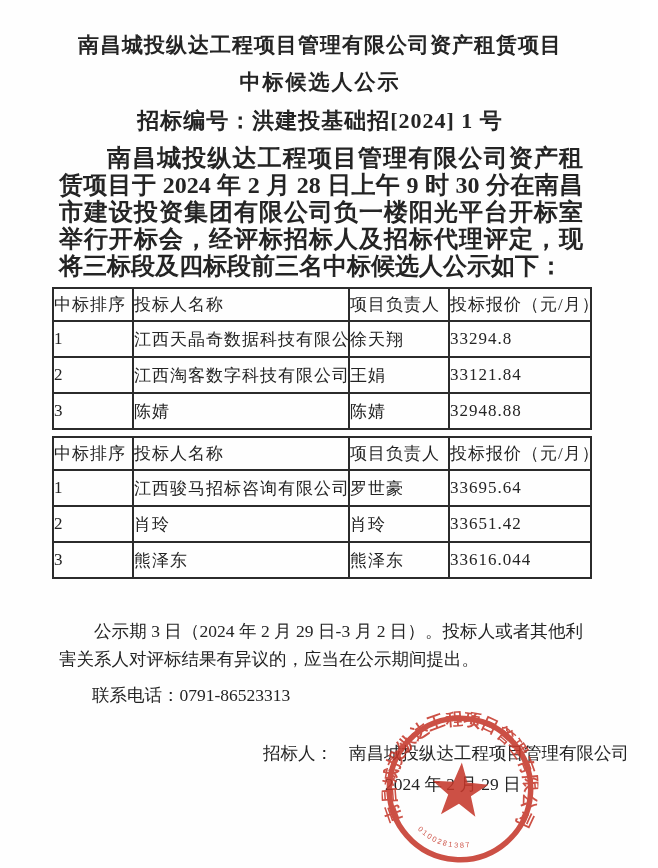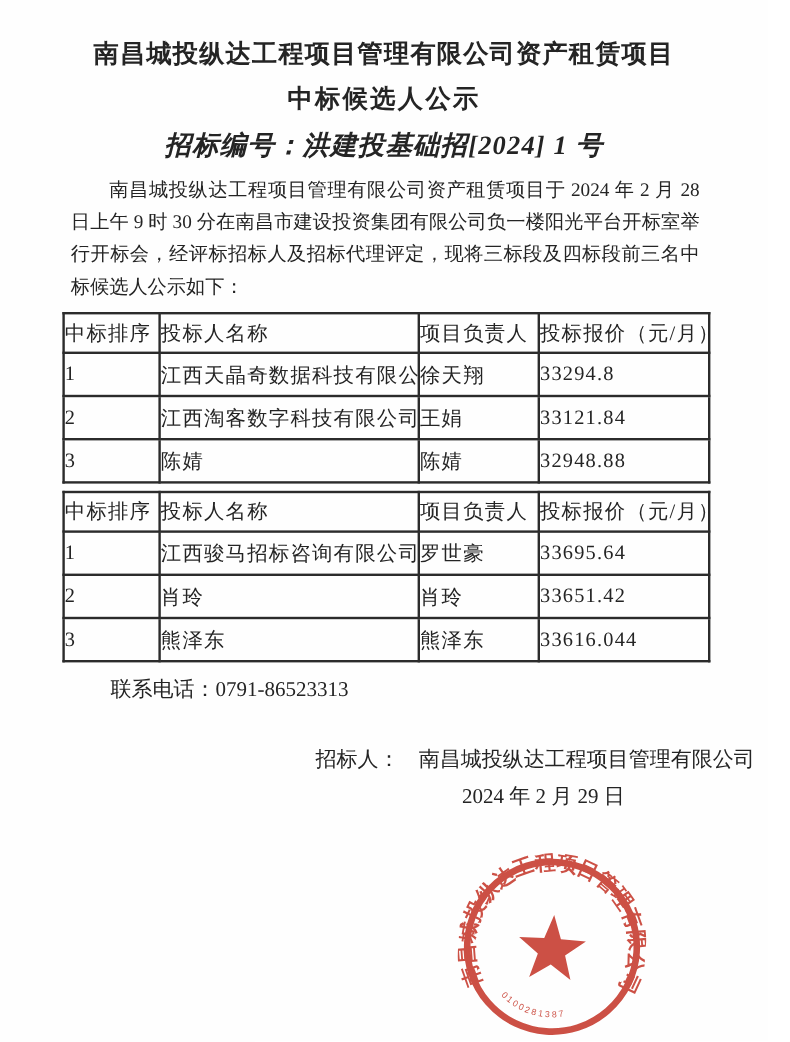--- a/index.html
+++ b/index.html
@@ -14,26 +14,26 @@
   .title-line1{
     padding-top:33px;text-align:center;
     font-size:21px;line-height:25px;font-weight:bold;letter-spacing:1px;
   }
   .title-line2{
     margin-top:12px;text-align:center;
     font-size:21px;line-height:25px;font-weight:bold;letter-spacing:2px;
   }
   .bid-number{
     margin-top:12px;text-align:center;
-    font-size:22px;line-height:27px;font-weight:bold;letter-spacing:1px;font-style:italic;
+    font-size:22px;line-height:27px;font-weight:bold;letter-spacing:1px;
   }
   .intro{
     margin:11px 57px 0 59px;
-    font-size:16px;line-height:27px;
-    text-indent:2em;text-align:justify;
+    font-size:24px;line-height:27px;
+    text-indent:2em;text-align:justify;font-weight:bold;
   }
   .section-heading{
     margin-left:90px;font-size:17.5px;line-height:22px;font-weight:bold;
   }
   .section-heading.first{margin-top:8px;}
   .section-heading.second{margin-top:10px;}
   table.bid-table{
     margin-left:52px;border-collapse:collapse;table-layout:fixed;
     width:538px;font-size:17px;
   }
@@ -142,20 +142,21 @@
     </tr>
     <tr>
       <td>3</td>
       <td>熊泽东</td>
       <td>熊泽东</td>
       <td>33616.044</td>
     </tr>
   </tbody>
     </table>
 
+  <p class="notice">公示期 3 日（2024 年 2 月 29 日-3 月 2 日）。投标人或者其他利害关系人对评标结果有异议的，应当在公示期间提出。</p>
 
   <div class="contact">联系电话：0791-86523313</div>
 
   <div class="tenderer-line">
     <span>招标人：</span><span class="tenderer-name">南昌城投纵达工程项目管理有限公司</span>
   </div>
 
   <div class="sign-date">2024 年 2 月 29 日</div>
 
   <svg class="seal" viewBox="0 0 170 170" aria-hidden="true">

